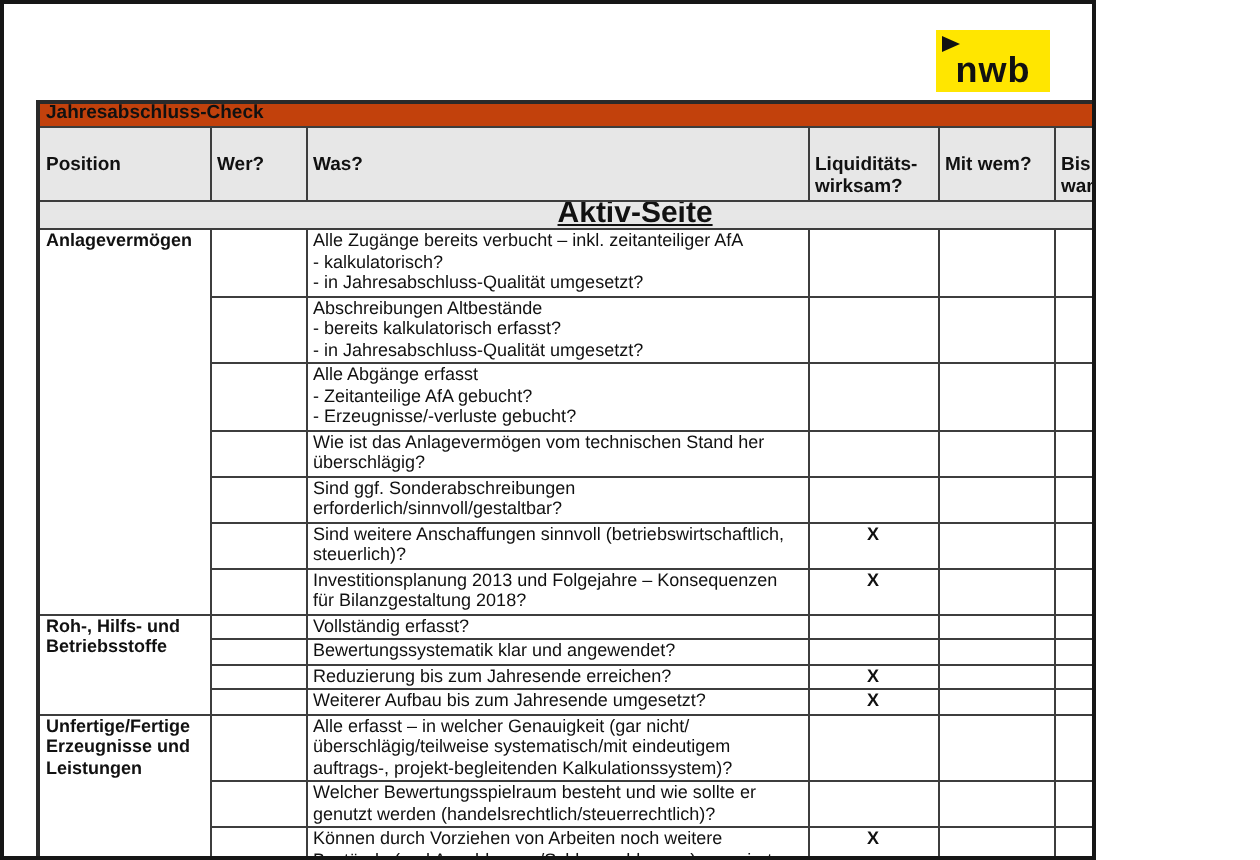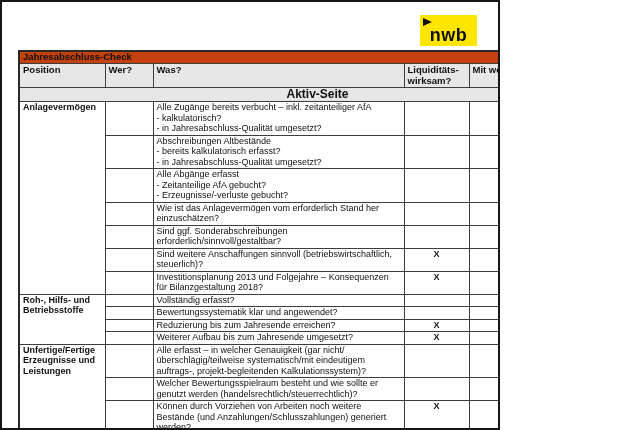--- a/index.html
+++ b/index.html
@@ -3,21 +3,21 @@
 <meta charset="utf-8">
 <style>
   html, body {
     margin: 0;
     padding: 0;
     background: #ffffff;
     font-family: "Liberation Sans", sans-serif;
   }
   .page {
     position: relative;
-    width: 500px;
+    width: 548px;
     height: 430px;
     box-sizing: border-box;
     border: 2px solid #161616;
     background: #ffffff;
     overflow: hidden;
   }
   
   .logo {
     position: absolute;
     top: 13px;
@@ -74,29 +74,30 @@
     font-size: 9.5px;
     line-height: 10px;
     padding: 0 3px 1px 4px;
   }
   table.checklist th {
     background: #e7e7e7;
     text-align: left;
     font-size: 9.5px;
     line-height: 10.5px;
     font-weight: bold;
-    padding-top: 1px;
+    padding-top: 14px;
   }
   td.band {
     background: #e7e7e7;
     text-align: center;
     font-weight: bold;
-    font-size: 12px;
+    font-size: 15px;
     line-height: 12px;
     padding: 2px 0 2px 0;
+    text-decoration: underline;
   }
   td.pos { font-weight: bold; margin-left: 16px; }
   td.liq {
     text-align: center;
     font-weight: bold;
   }
 </style>
 </head>
 <body>
 
@@ -168,21 +169,21 @@
             <div>- Erzeugnisse/-verluste gebucht?</div>
           </td>
           <td class="liq"></td>
           <td></td>
           <td></td>
           <td></td>
         </tr>
         <tr>
           <td></td>
           <td class="was">
-            <div>Wie ist das Anlagevermögen vom erforderlich Stand her einzuschätzen?</div>
+            <div>Wie ist das Anlagevermögen vom technischen Stand her überschlägig?</div>
           </td>
           <td class="liq"></td>
           <td></td>
           <td></td>
           <td></td>
         </tr>
         <tr>
           <td></td>
           <td class="was">
             <div>Sind ggf. Sonderabschreibungen erforderlich/sinnvoll/gestaltbar?</div>

